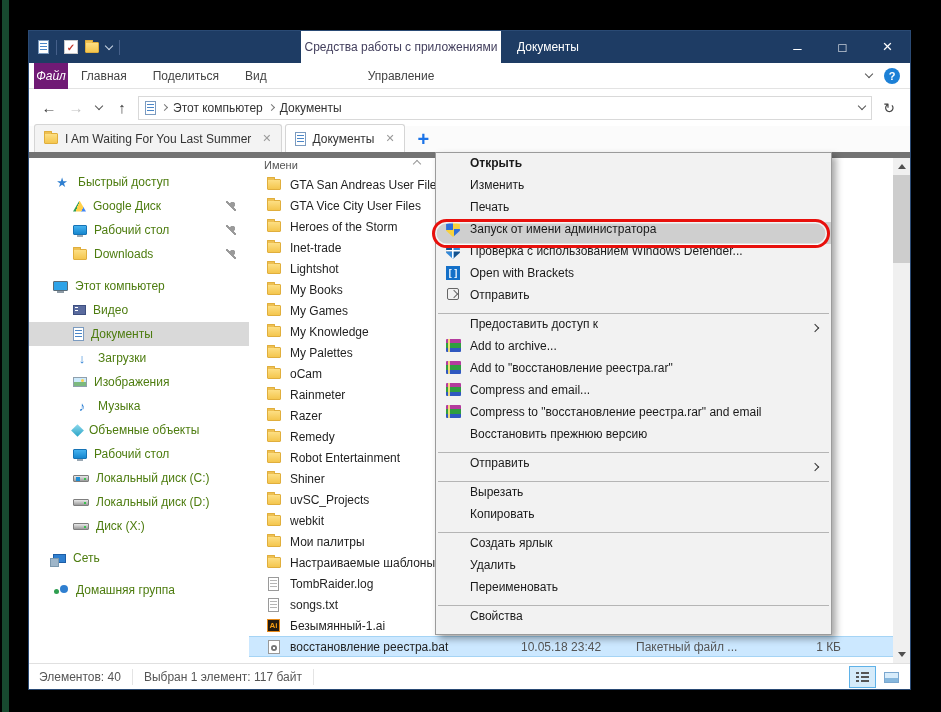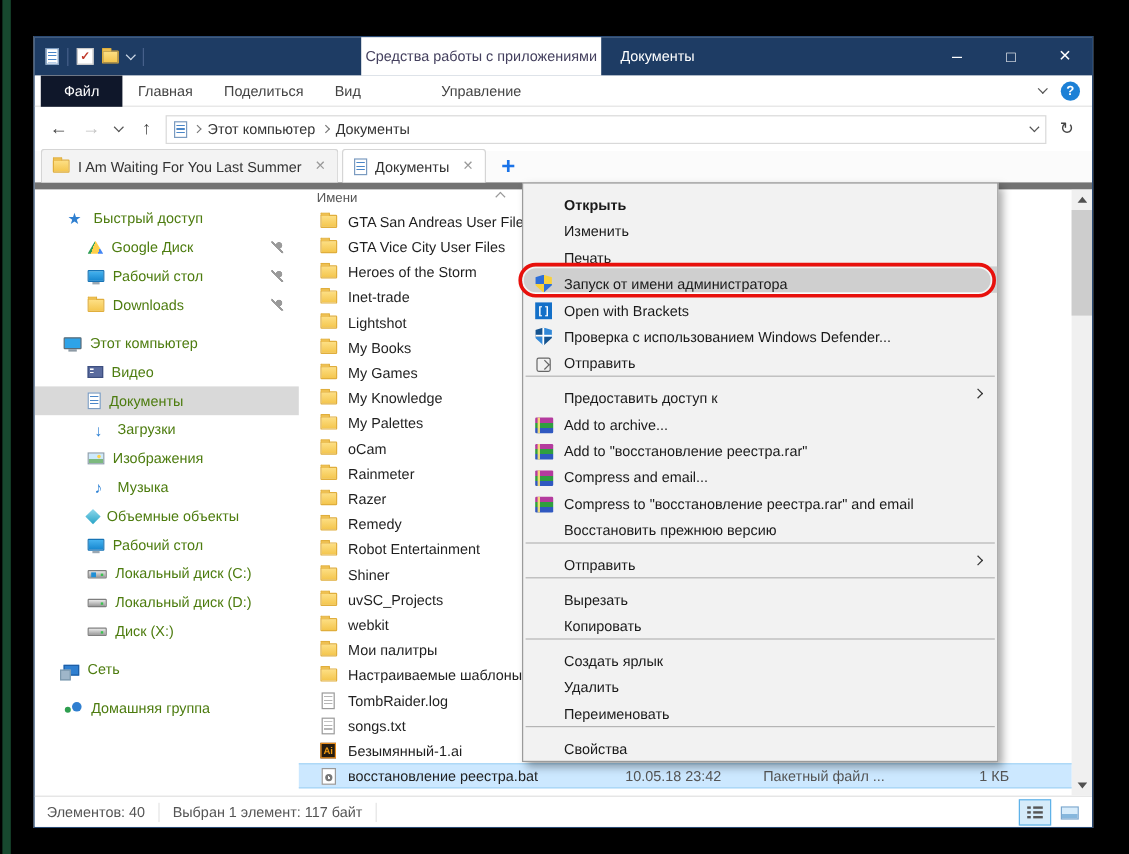--- a/index.html
+++ b/index.html
@@ -16,21 +16,21 @@
   .win-title{position:absolute;left:488px;color:#fff;font-size:12px;}
   .win-controls{margin-left:auto;display:flex;height:32px;}
   .wbtn{width:45px;height:32px;color:#fff;display:flex;align-items:center;justify-content:center;font-size:13px;}
   .wbtn.min::before{content:"–";font-size:15px;}
   .wbtn.max::before{content:"□";font-size:13px;}
   .wbtn.close::before{content:"×";font-size:17px;}
 
   
   .ribbon{height:26px;background:#fff;display:flex;align-items:center;position:relative;border-bottom:1px solid #e3e3e3;flex-shrink:0;padding-left:5px;}
   .rtab{font-size:12px;color:#444;padding:0 13px;height:26px;line-height:26px;}
-  .rtab.file{background:#0f172a;color:#fff;width:68px;text-align:center;padding:0;}
+  .rtab.file{background:#701a75;color:#fff;width:34px;text-align:center;padding:0;font-style:italic;}
   .rtab.manage{position:absolute;left:272px;width:200px;text-align:center;padding:0;}
   .ribbon-right{margin-left:auto;display:flex;align-items:center;gap:12px;padding-right:10px;}
   .chev{display:inline-block;width:6px;height:6px;border-right:1.5px solid #555;border-bottom:1.5px solid #555;transform:rotate(45deg);margin-top:-3px;}
   .i-help{width:16px;height:16px;border-radius:50%;background:#1c80d6;color:#fff;font-size:11px;font-weight:bold;display:flex;align-items:center;justify-content:center;}
   .i-help::before{content:"?";}
 
   
   .addr-row{height:37px;background:#fff;display:flex;align-items:center;padding:0 9px;gap:5px;flex-shrink:0;}
   .nav-arrow{width:22px;text-align:center;font-size:15px;color:#3c3c3c;}
   .nav-arrow.disabled{color:#c3c3c3;}
@@ -93,21 +93,21 @@
     linear-gradient(#555,#555) 0 1px/3px 2px no-repeat,
     linear-gradient(#555,#555) 5px 1px/8px 2px no-repeat,
     linear-gradient(#555,#555) 0 5px/3px 2px no-repeat,
     linear-gradient(#555,#555) 5px 5px/8px 2px no-repeat,
     linear-gradient(#555,#555) 0 9px/3px 2px no-repeat,
     linear-gradient(#555,#555) 5px 9px/8px 2px no-repeat;}
   .i-view-thumbs{width:15px;height:11px;border:1px solid #7aa7cf;background:linear-gradient(#d7ecfb 0 60%,#86b7dd 60%);}
 
   
   .context-menu{position:absolute;left:435px;top:152px;width:397px;background:#f2f2f2;border:1px solid #9b9b9b;box-shadow:4px 4px 7px rgba(0,0,0,.35);padding:3px 0;z-index:10;font-size:12px;color:#1a1a1a;}
-  .menu-item{height:22px;display:flex;align-items:flex-end;padding:0 12px 0 8px;position:relative;}
+  .menu-item{height:22px;display:flex;align-items:flex-start;padding:0 12px 0 8px;position:relative;}
   .mi-icon{width:18px;margin-right:8px;display:flex;align-items:center;justify-content:center;flex-shrink:0;}
   .menu-item.bold{font-weight:bold;}
   .menu-item.hover{background:#cfcfcf;}
   .menu-item.has-arrow::after{content:"";position:absolute;right:13px;top:8px;width:5px;height:5px;border-top:1.5px solid #333;border-right:1.5px solid #333;transform:rotate(45deg);}
   .menu-item.sep{height:1px;padding:0;margin:3px 2px;background:#b5b5b5;}
   .red-annot{position:absolute;left:432px;top:219px;width:398px;height:29px;border:3px solid #e8100c;border-radius:15px;z-index:20;box-shadow:inset 0 0 0 1.5px rgba(255,255,255,.75);pointer-events:none;}
 
   
   .i-folder{width:14px;height:11px;background:linear-gradient(#fddf84,#f4c64e);border:1px solid #e0ae3c;border-radius:1px;position:relative;}
   .i-folder::before{content:"";position:absolute;top:-3px;left:-1px;width:6px;height:2px;background:#eec052;border:1px solid #e0ae3c;border-bottom:none;border-radius:1px 1px 0 0;}
@@ -534,30 +534,30 @@
 
       <div class="menu-item hover">
         <span class="mi-icon">
           <span class="i-uac"></span>
         </span>
         <span class="mi-label">Запуск от имени администратора</span>
       </div>
 
       <div class="menu-item">
         <span class="mi-icon">
+          <span class="i-defender"></span>
+        </span>
+        <span class="mi-label">Проверка с использованием Windows Defender...</span>
+      </div>
+
+      <div class="menu-item">
+        <span class="mi-icon">
           <span class="i-brackets"></span>
         </span>
         <span class="mi-label">Open with Brackets</span>
-      </div>
-
-      <div class="menu-item">
-        <span class="mi-icon">
-          <span class="i-defender"></span>
-        </span>
-        <span class="mi-label">Проверка с использованием Windows Defender...</span>
       </div>
 
       <div class="menu-item">
         <span class="mi-icon">
           <span class="i-share"></span>
         </span>
         <span class="mi-label">Отправить</span>
       </div>
 
       <div class="menu-item sep">

